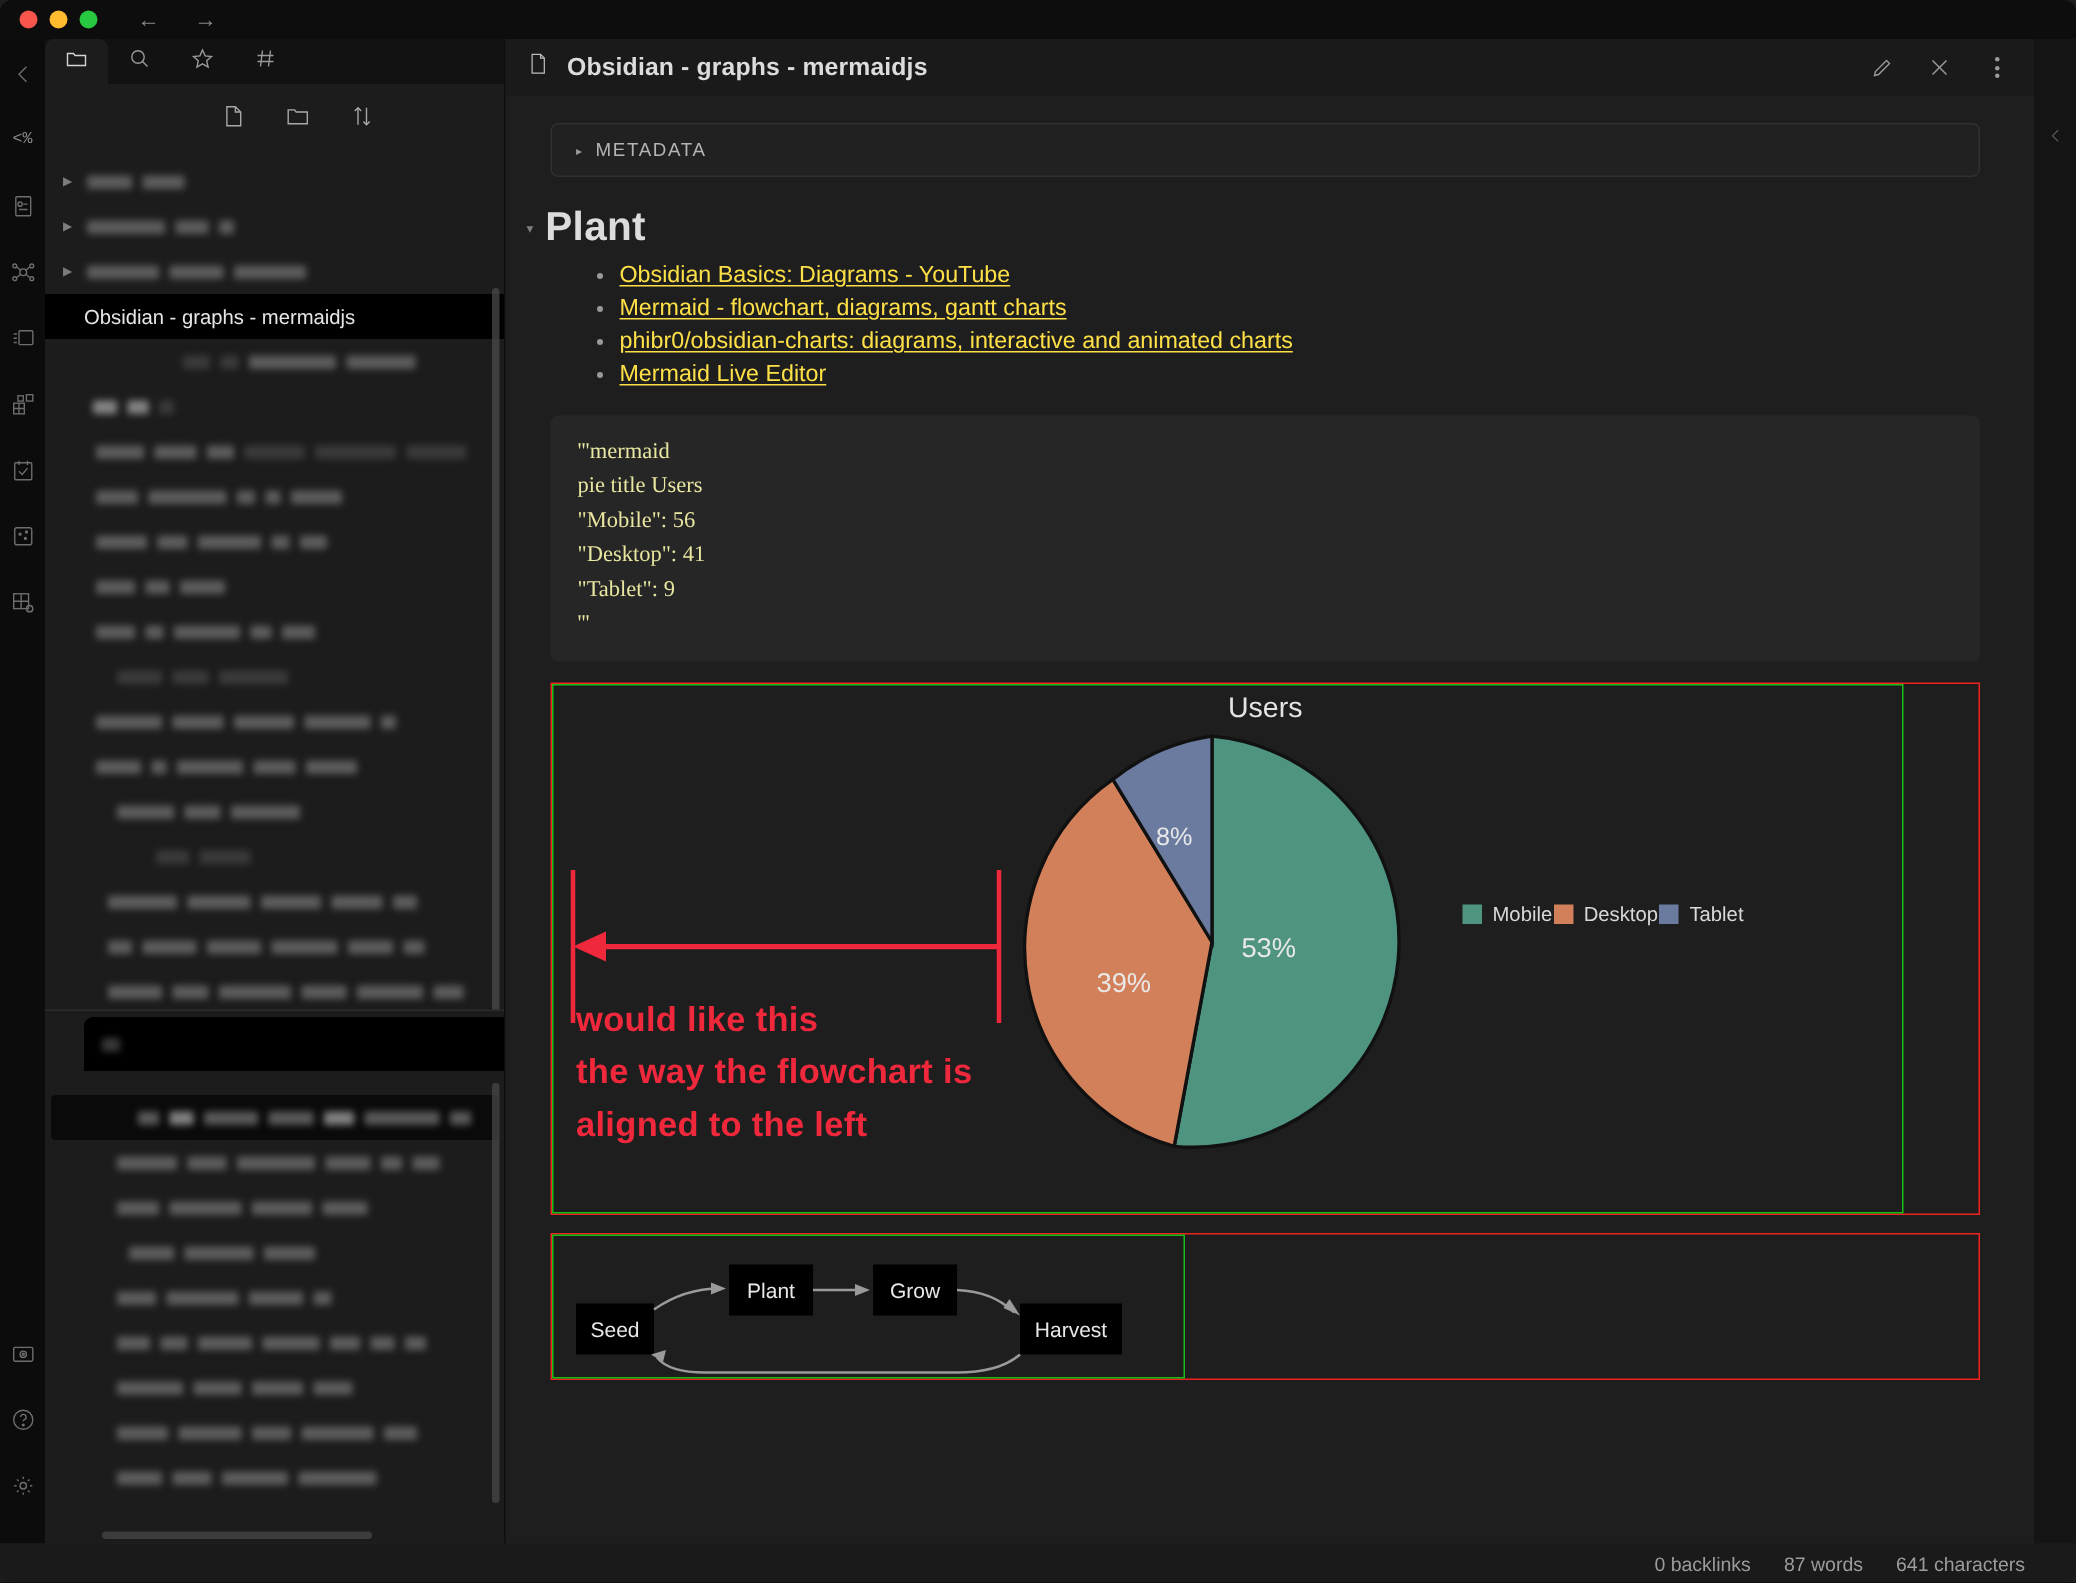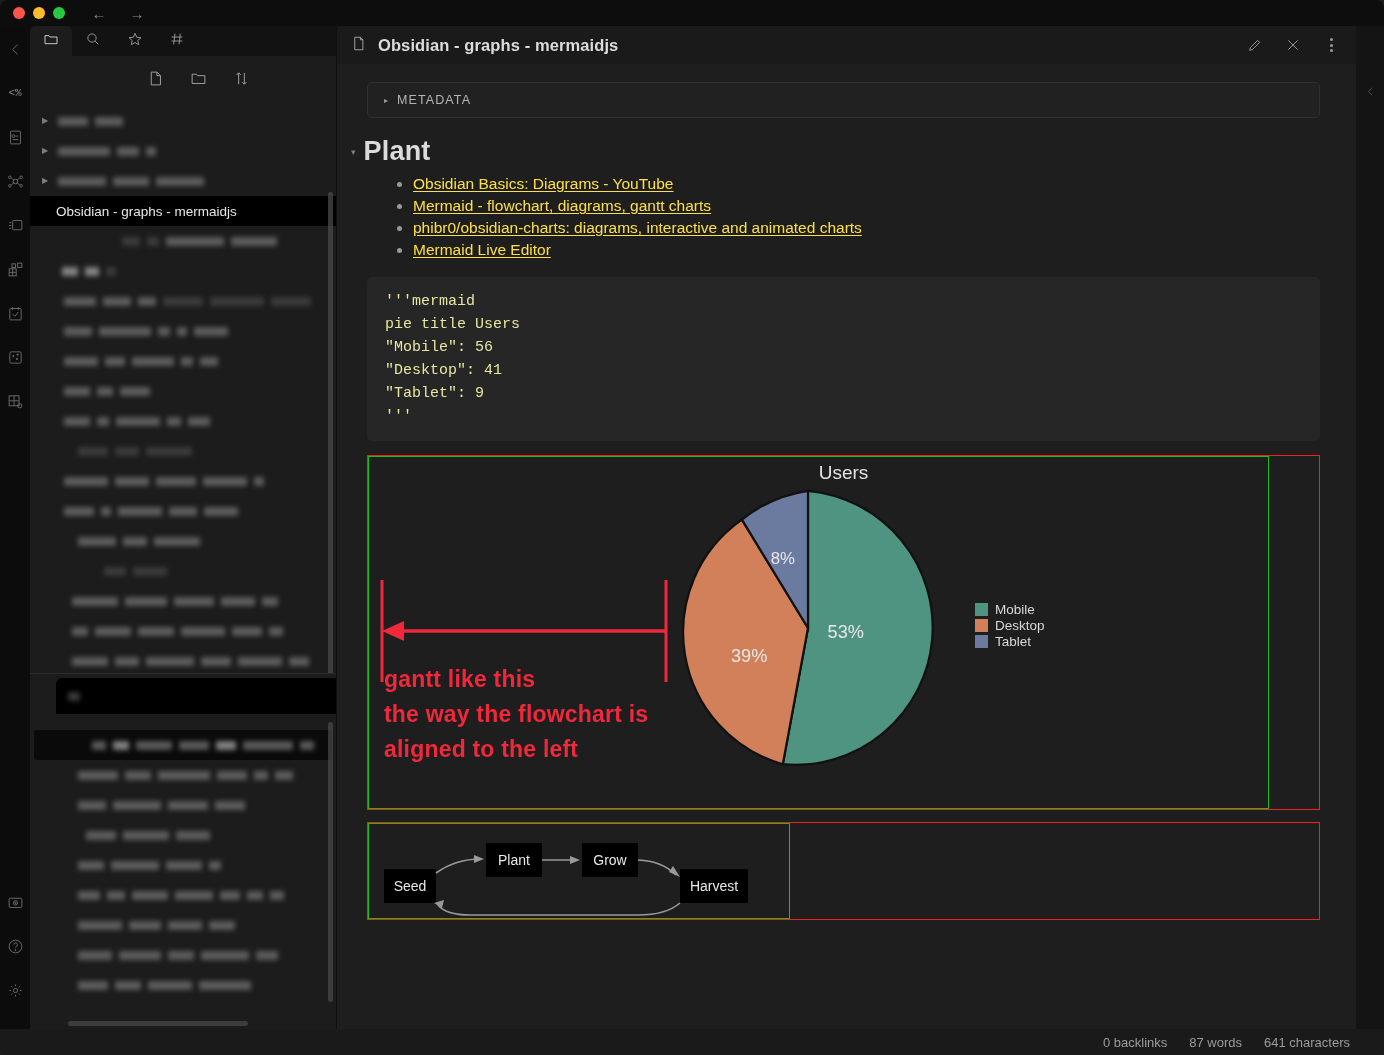--- a/index.html
+++ b/index.html
@@ -168,21 +168,21 @@
   ul.links { list-style: disc; margin: 0 0 18px 46px; }
   ul.links li { margin: 4px 0; }
   ul.links li::marker { color: #999; }
   ul.links a {
     color: #fde047; text-decoration: underline; font-size: 15.5px;
     text-underline-offset: 2px;
   }
   .codeblock {
     background: #262626; border-radius: 5px;
     padding: 13px 18px; margin-bottom: 14px;
-    font-family: Liberation Mono, monospace;
+    font-family: Liberation Serif, serif;
     font-size: 15px; line-height: 23px; color: #e8e6a0;
     white-space: pre;
   }
 
   
   .render-outer {
     position: relative; border: 1.5px solid #ef2222;
     height: 355px; margin-bottom: 12px;
   }
   .render-inner {
@@ -192,21 +192,21 @@
   .pie-title {
     position: absolute; left: 0; right: 0; top: 6px;
     text-align: center; color: #e3e3e3; font-size: 19px;
   }
   .pie-wrap {
     position: absolute; left: 300px; top: 32px;
     width: 280px; height: 280px;
   }
   .legend {
     position: absolute; left: 607px; top: 146px;
-    display: flex; flex-direction: column; gap: 1px;
+    display: flex; flex-direction: row; gap: 1px;
   }
   .legend-row { display: flex; align-items: center; gap: 7px; }
   .legend-sw { width: 13px; height: 13px; }
   .legend-lbl { color: #d8d8d8; font-size: 13.5px; }
 
   .annot-text {
     position: absolute; left: 16px; top: 206px;
     color: #f0283c; font-weight: bold; font-size: 23px; line-height: 35px;
     letter-spacing: .2px;
   }
@@ -722,21 +722,21 @@
           <div class="pie-title">Users</div>
 
           <svg class="annot-arrow" width="300" height="110" viewBox="0 0 300 110">
             <line x1="8" y1="4" x2="8" y2="106" stroke="#f0283c" stroke-width="3"></line>
             <line x1="292" y1="4" x2="292" y2="106" stroke="#f0283c" stroke-width="3"></line>
             <line x1="292" y1="55" x2="20" y2="55" stroke="#f0283c" stroke-width="3.5"></line>
             <polygon points="8,55 30,45 30,65" fill="#f0283c"></polygon>
           </svg>
 
           <div class="annot-text">
-            <div>gantt like this</div>
+            <div>would like this</div>
             <div>the way the flowchart is</div>
             <div>aligned to the left</div>
           </div>
 
           <div class="pie-wrap">
             <svg viewBox="0 0 200 200" width="280" height="280">
 
               <path d="M100 100 L100 2 A98 98 0 0 1 82.0 197.3 Z" fill="#4f9381" stroke="#111" stroke-width="1.6"></path>
 
               <path d="M100 100 L82.0 197.3 A98 98 0 0 1 52.8 22.6 Z" fill="#d2805a" stroke="#111" stroke-width="1.6"></path>

